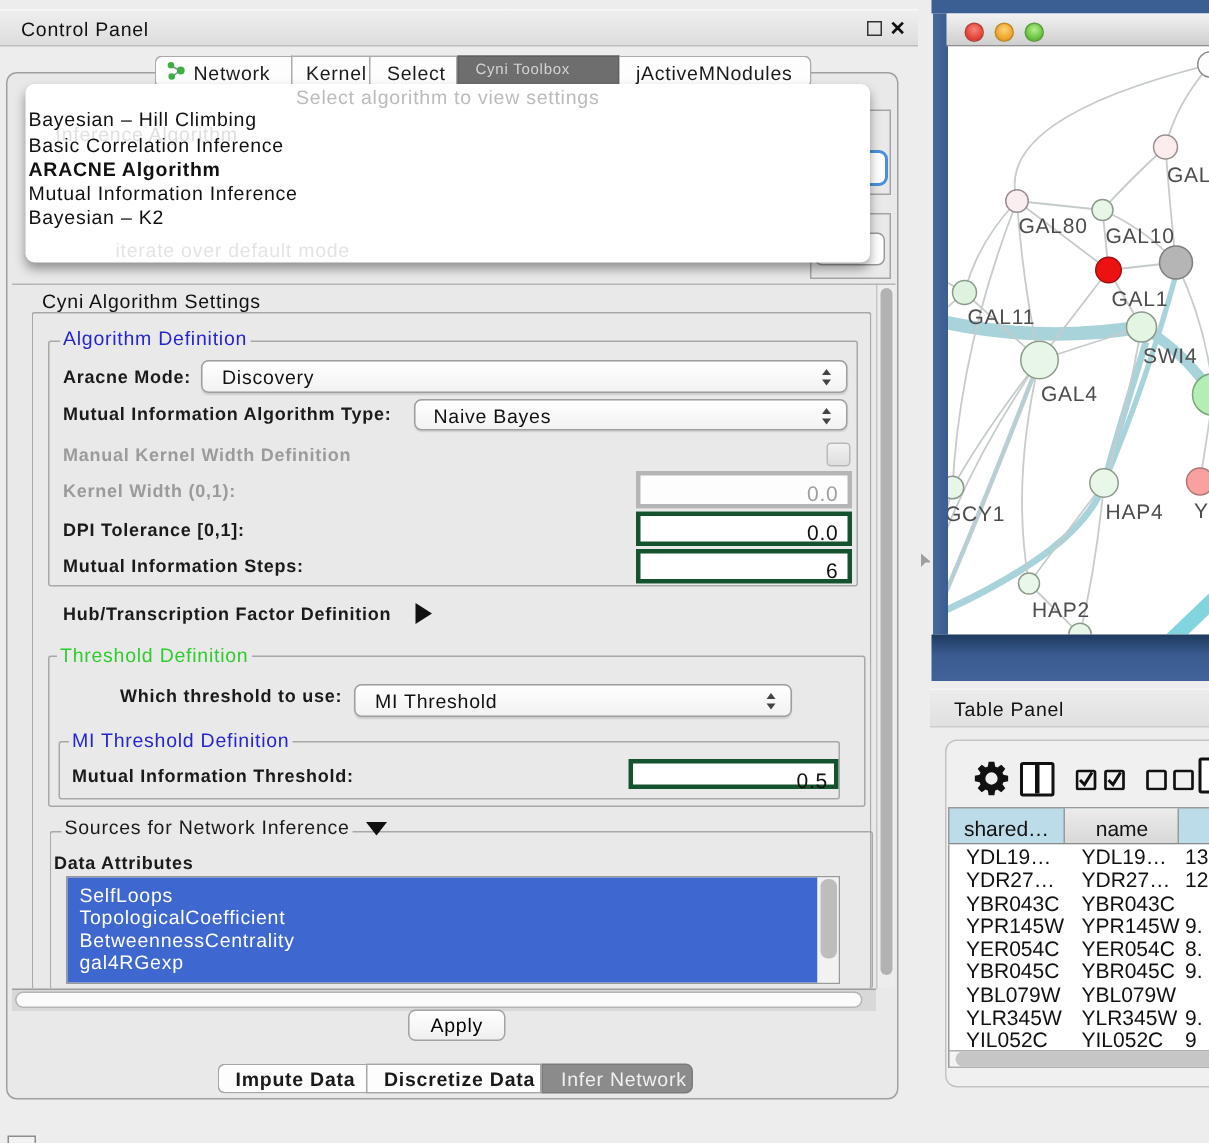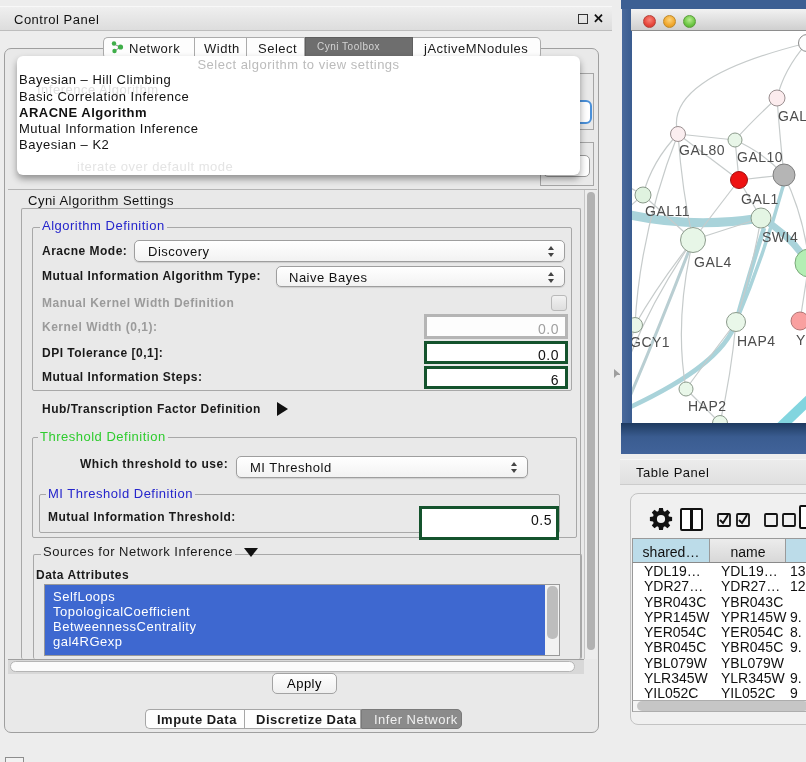--- a/index.html
+++ b/index.html
@@ -32,21 +32,21 @@
   <div class="abs" style="left:0;top:0;width:91px;height:22px;background:#fdfdfd;border:1px solid #ababab;border-right:none;border-radius:5px 0 0 5px;"></div>
   <svg class="abs" style="left:8px;top:4px;" width="13" height="13" viewBox="0 0 13 13">
     <line x1="3" y1="3" x2="9" y2="6" stroke="#888" stroke-width="1"></line>
     <line x1="4" y1="10" x2="9" y2="6" stroke="#888" stroke-width="1"></line>
     <circle cx="3" cy="2.5" r="2.2" fill="#3fae49"></circle>
     <circle cx="3.5" cy="10" r="2.2" fill="#3fae49"></circle>
     <circle cx="9.5" cy="6" r="2.6" fill="#3fae49"></circle>
   </svg>
   <div class="abs" style="left:26px;top:4px;font-size:13px;color:#1a1a1a;">Network</div>
   <div class="abs" style="left:91px;top:0;width:52px;height:22px;background:#fdfdfd;border:1px solid #ababab;border-right:none;"></div>
-  <div class="abs" style="left:101px;top:4px;font-size:13px;color:#1a1a1a;">Width</div>
+  <div class="abs" style="left:101px;top:4px;font-size:13px;color:#1a1a1a;">Kernel</div>
   <div class="abs" style="left:143px;top:0;width:59px;height:22px;background:#fdfdfd;border:1px solid #ababab;"></div>
   <div class="abs" style="left:155px;top:4px;font-size:13px;color:#1a1a1a;">Select</div>
   <div class="abs" style="left:202px;top:0;width:108px;height:22px;background:#6e6e6e;border:1px solid #5f5f5f;"></div>
   <div class="abs" style="left:214px;top:4px;font-size:10px;color:#d4d4d4;">Cyni Toolbox</div>
   <div class="abs" style="left:310px;top:0;width:128px;height:22px;background:#fdfdfd;border:1px solid #ababab;border-left:none;border-radius:0 5px 5px 0;"></div>
   <div class="abs" style="left:321px;top:4px;font-size:13px;color:#1a1a1a;">jActiveMNodules</div>
 </div>
 
 <div class="abs" style="left:8px;top:189px;width:589px;height:1px;background:#b5b5b5;"></div>
 
@@ -85,21 +85,21 @@
   <div class="abs grp" style="left:32px;top:437px;width:545px;height:101px;"></div>
   <div class="grplab" style="left:38px;top:430px;color:#2ecc2e;">Threshold Definition</div>
   <div class="lab" style="left:80px;top:457px;width:147px;text-align:right;">Which threshold to use:</div>
   <div class="combo" style="left:236px;top:456px;width:292px;height:22px;">
       <span class="ct">MI Threshold</span>
       <span class="spin"></span>
     </div>
   <div class="abs grp" style="left:39px;top:494px;width:521px;height:39px;"></div>
   <div class="grplab" style="left:46px;top:487px;color:#2525cc;">MI Threshold Definition</div>
   <div class="lab" style="left:48px;top:510px;">Mutual Information Threshold:</div>
-  <div class="field" style="left:419px;top:506px;width:140px;height:34px;padding-right:4px;">0.5</div>
+  <div class="field" style="left:419px;top:506px;width:140px;height:20px;padding-right:4px;">0.5</div>
 </div>
 
 <div id="sources">
   <div class="abs grp" style="left:33px;top:554px;width:549px;height:105px;border-bottom:none;"></div>
   <div class="grplab" style="left:41px;top:545px;color:#1a1a1a;">Sources for Network Inference</div>
   <div class="abs" style="left:244px;top:548px;width:0;height:0;border-left:7.5px solid transparent;border-right:7.5px solid transparent;border-top:9px solid #111;"></div>
   <div class="lab" style="left:36px;top:568px;">Data Attributes</div>
   <div class="abs" style="left:44px;top:584px;width:516px;height:72px;background:#fff;border:1px solid #999;"></div>
   <div class="abs" style="left:45px;top:585px;width:500px;height:70px;background:#3e68d0;color:#fff;font-size:13px;line-height:15px;padding:4px 0 0 8px;">SelfLoops<br>TopologicalCoefficient<br>BetweennessCentrality<br>gal4RGexp</div>
   <div class="abs" style="left:545px;top:585px;width:14px;height:70px;background:#f2f2f2;"></div>

